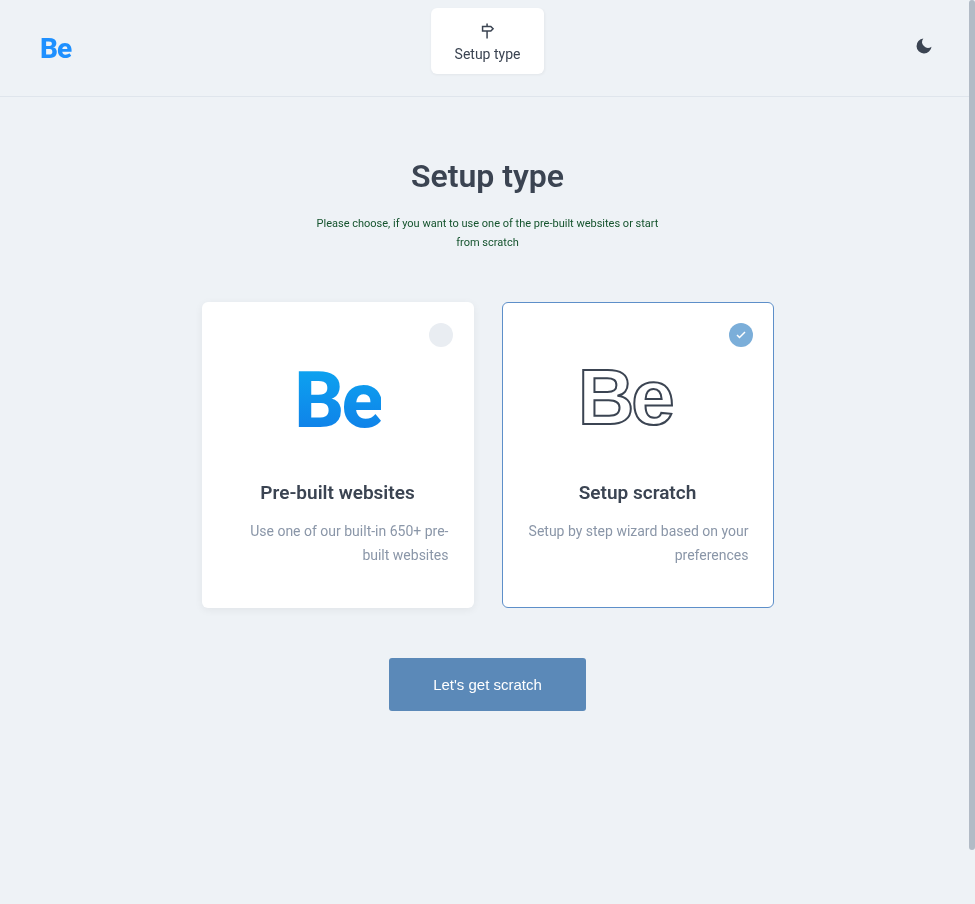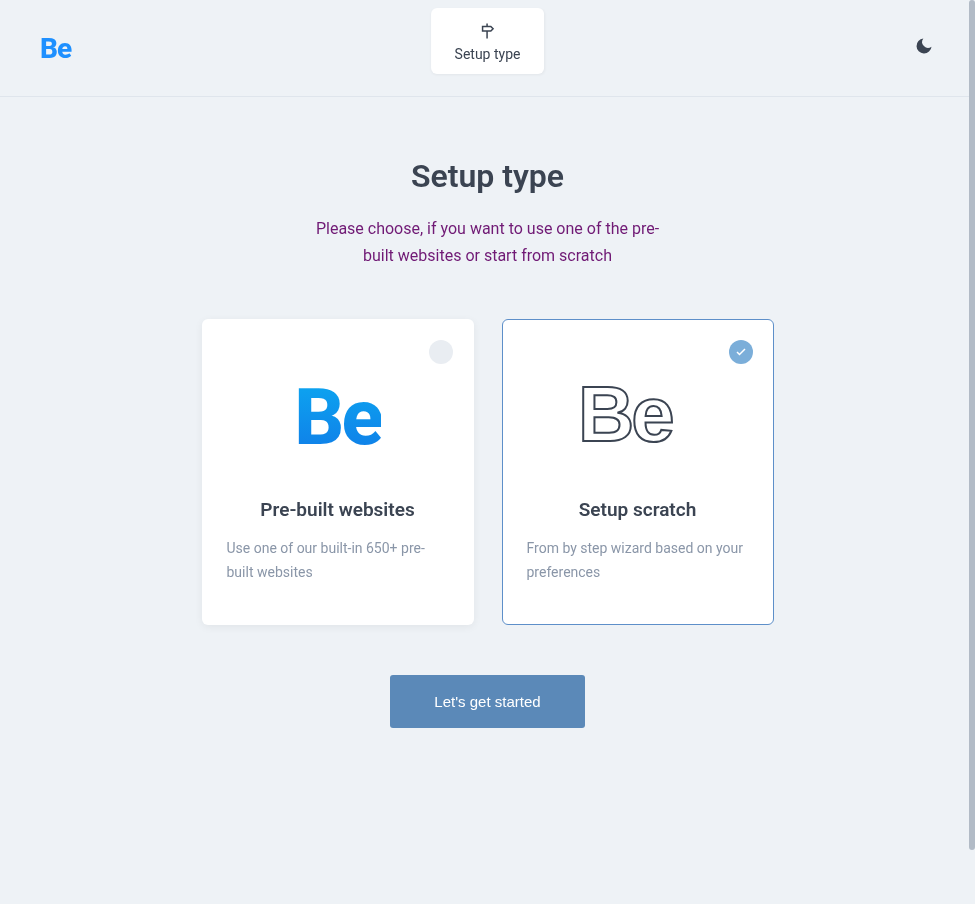--- a/index.html
+++ b/index.html
@@ -72,22 +72,22 @@
       flex-direction: column;
       align-items: center;
     }
     .title {
       font-size: 32px;
       font-weight: 600;
       color: #3b4452;
       margin-bottom: 20px;
     }
     .subtitle {
-      font-size: 16px;
-      color: #701a75;
+      font-size: 11px;
+      color: #14532d;
       text-align: center;
       max-width: 360px;
       line-height: 1.7;
       margin-bottom: 50px;
     }
     .cards {
       display: flex;
       gap: 28px;
       margin-bottom: 50px;
     }
@@ -147,21 +147,21 @@
     }
     .card-title {
       font-size: 19px;
       font-weight: 600;
       color: #3b4452;
       margin-bottom: 16px;
     }
     .card-desc {
       font-size: 14px;
       color: #8a96a8;
-      text-align: left;
+      text-align: right;
       line-height: 1.7;
     }
     .cta-button {
       background: #5b89b8;
       color: #ffffff;
       border: none;
       padding: 18px 44px;
       font-size: 15px;
       font-weight: 500;
       border-radius: 3px;
@@ -230,22 +230,22 @@
             <polyline points="20 6 9 17 4 12"></polyline>
           </svg>
         </span>
       </div>
       <div class="card-image">
         <svg width="120" height="82" viewBox="0 0 120 82">
           <text x="0" y="65" font-family="Arial, sans-serif" font-size="78" font-weight="800" fill="none" stroke="#3b4452" stroke-width="2" letter-spacing="-3">Be</text>
         </svg>
       </div>
       <div class="card-title">Setup scratch</div>
-      <div class="card-desc">From by step wizard based on your preferences</div>
+      <div class="card-desc">Setup by step wizard based on your preferences</div>
     </div>
   </div>
 
-  <button class="cta-button">Let's get started</button>
+  <button class="cta-button">Let's get scratch</button>
 </div>
 
 <div class="scrollbar">
   <div class="scrollbar-thumb"></div>
 </div>
 
 </body></html>

